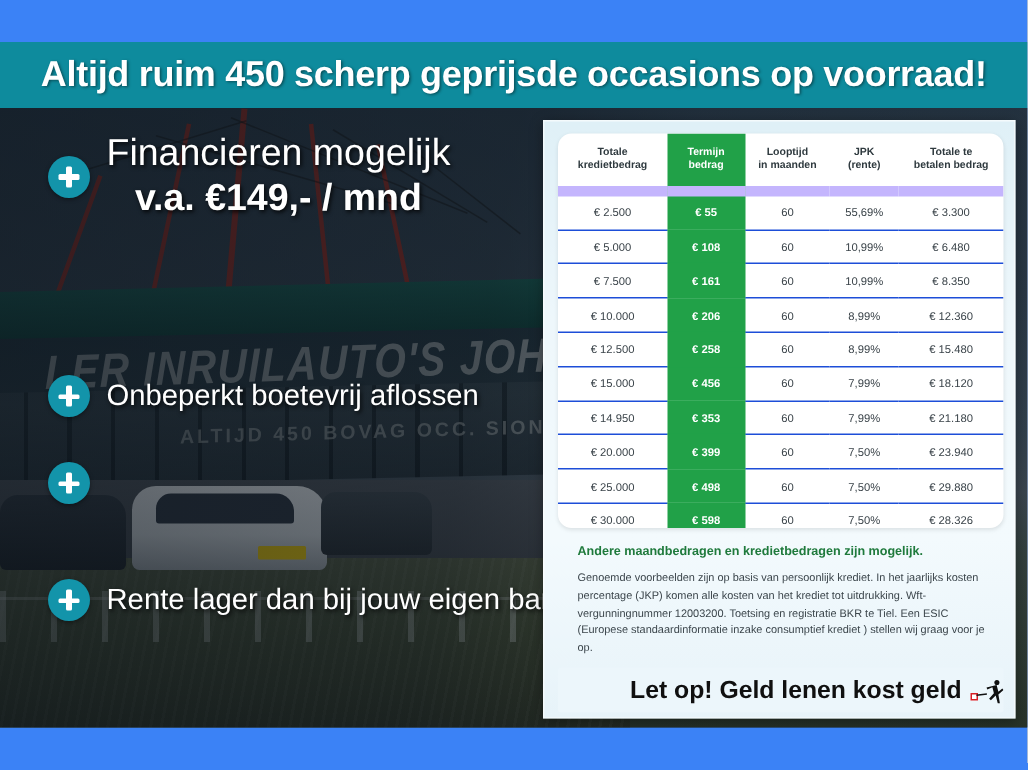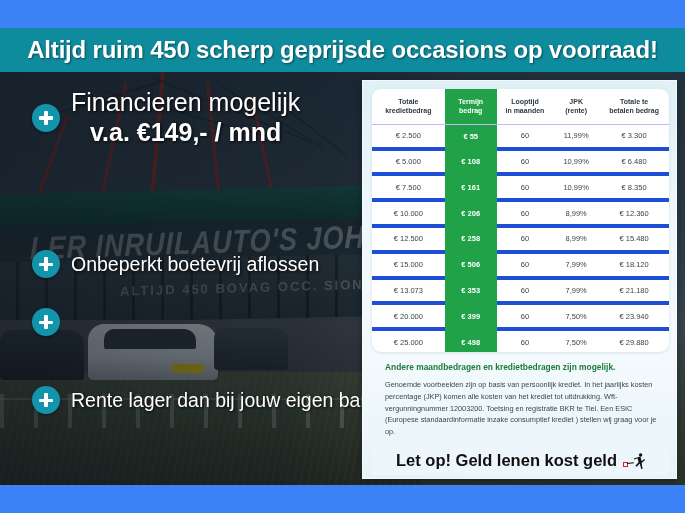--- a/index.html
+++ b/index.html
@@ -169,37 +169,37 @@
   thead th{
     font-size:7px; font-weight:bold; color:#2f3a3f; padding:8px 1px 8px;
     line-height:1.35; text-align:center; vertical-align:middle;
   }
   th .l2{ display:block; }
   col.c1{ width:24.5%; } col.c2{ width:17.5%; }
   col.c3{ width:19%; }   col.c4{ width:15.5%; } col.c5{ width:23.5%; }
   thead th.hl, tbody td.hl{ background:#21a148; color:#ffffff;margin-top:44px; }
   tbody td{
     font-size:7.5px; color:#3b444a; text-align:center; padding:6.4px 1px;
-    border-top:4px solid #1d4ed8; white-space:nowrap;
+    border-top:1px solid #1d4ed8; white-space:nowrap;
   }
   tbody td.hl{ color:#ffffff; font-weight:bold; border-top:1px solid #21a148; }
-  tbody tr:first-child td{ border-top:1px solid #c4b5fd; }
+  tbody tr:first-child td{ border-top:7px solid #c4b5fd; }
 
   .note-head{
     position:absolute; left:22px; top:281px; width:275px;
     font-size:8.4px; font-weight:bold; color:#1f7a3c; line-height:1.3;
   }
   .note-body{
     position:absolute; left:22px; top:298px; width:274px;
     font-size:7.3px; color:#3c464c; line-height:1.62;
   }
 
   .warning-bar{
     position:absolute; left:9px; top:364px; width:297px; height:30px;
-    background:#ecf6fb; display:flex; align-items:center; justify-content:center;
+    background:#ecf6fb; display:flex; align-items:center; justify-content:flex-end;
     gap:6px; border-radius:2px;
   }
   .warning-text{
     font-size:16.5px; font-weight:bold; color:#101010; white-space:nowrap;
   }
   .afm-logo{ position:relative; width:22px; height:17px; flex:none; }
   .afm-block{
     position:absolute; left:0; bottom:2px; width:5px; height:5px;
     border:1.4px solid #d81f26; background:#fff;
   }
@@ -306,21 +306,21 @@
                 <span>Totale te</span>
                 <span class="l2">betalen bedrag</span>
               </th>
             </tr>
           </thead>
           <tbody id="finance-body">
               <tr>
                 <td>€ 2.500</td>
                 <td class="hl">€ 55</td>
                 <td>60</td>
-                <td>11,99%</td>
+                <td>55,69%</td>
                 <td>€ 3.300</td>
               </tr>
               <tr>
                 <td>€ 5.000</td>
                 <td class="hl">€ 108</td>
                 <td>60</td>
                 <td>10,99%</td>
                 <td>€ 6.480</td>
               </tr>
               <tr>
@@ -339,27 +339,27 @@
               </tr>
               <tr>
                 <td>€ 12.500</td>
                 <td class="hl">€ 258</td>
                 <td>60</td>
                 <td>8,99%</td>
                 <td>€ 15.480</td>
               </tr>
               <tr>
                 <td>€ 15.000</td>
-                <td class="hl">€ 506</td>
+                <td class="hl">€ 456</td>
                 <td>60</td>
                 <td>7,99%</td>
                 <td>€ 18.120</td>
               </tr>
               <tr>
-                <td>€ 13.073</td>
+                <td>€ 14.950</td>
                 <td class="hl">€ 353</td>
                 <td>60</td>
                 <td>7,99%</td>
                 <td>€ 21.180</td>
               </tr>
               <tr>
                 <td>€ 20.000</td>
                 <td class="hl">€ 399</td>
                 <td>60</td>
                 <td>7,50%</td>

